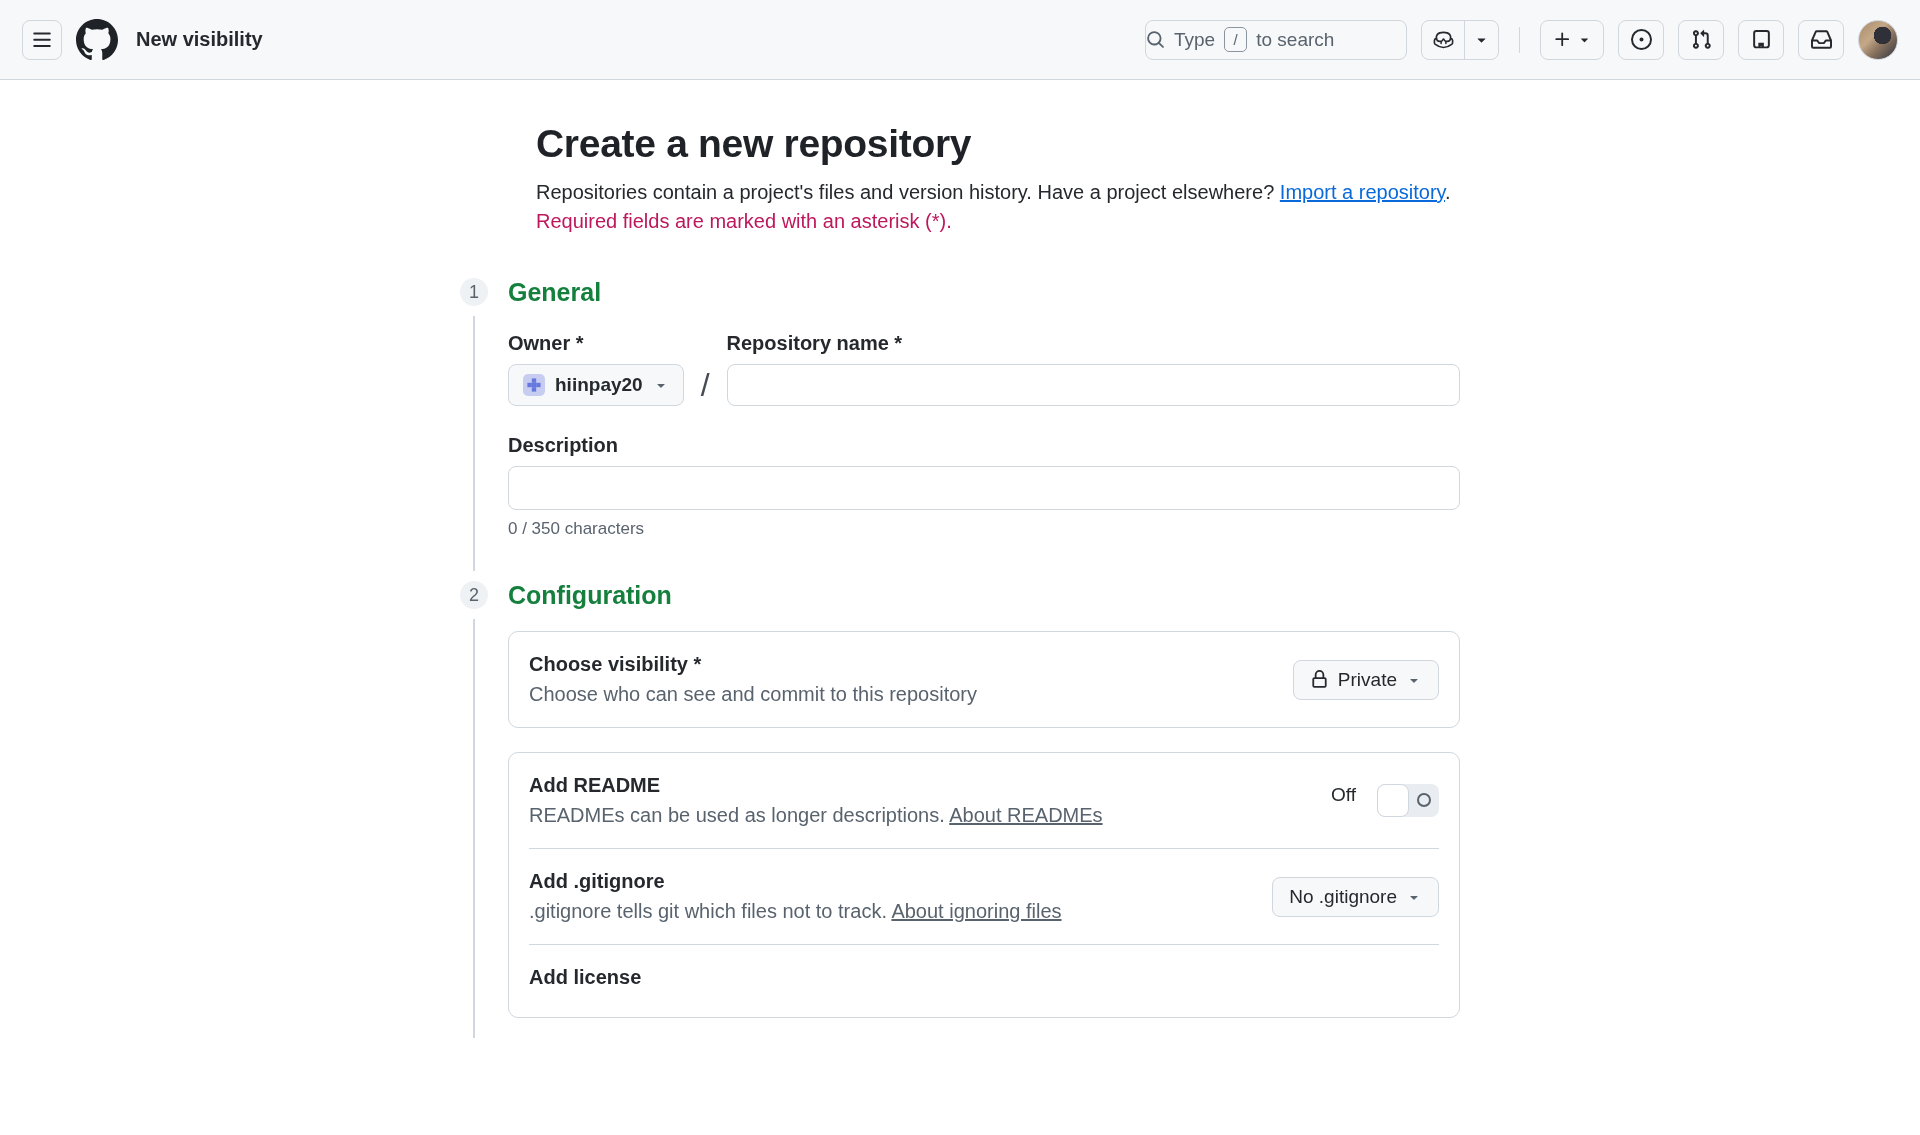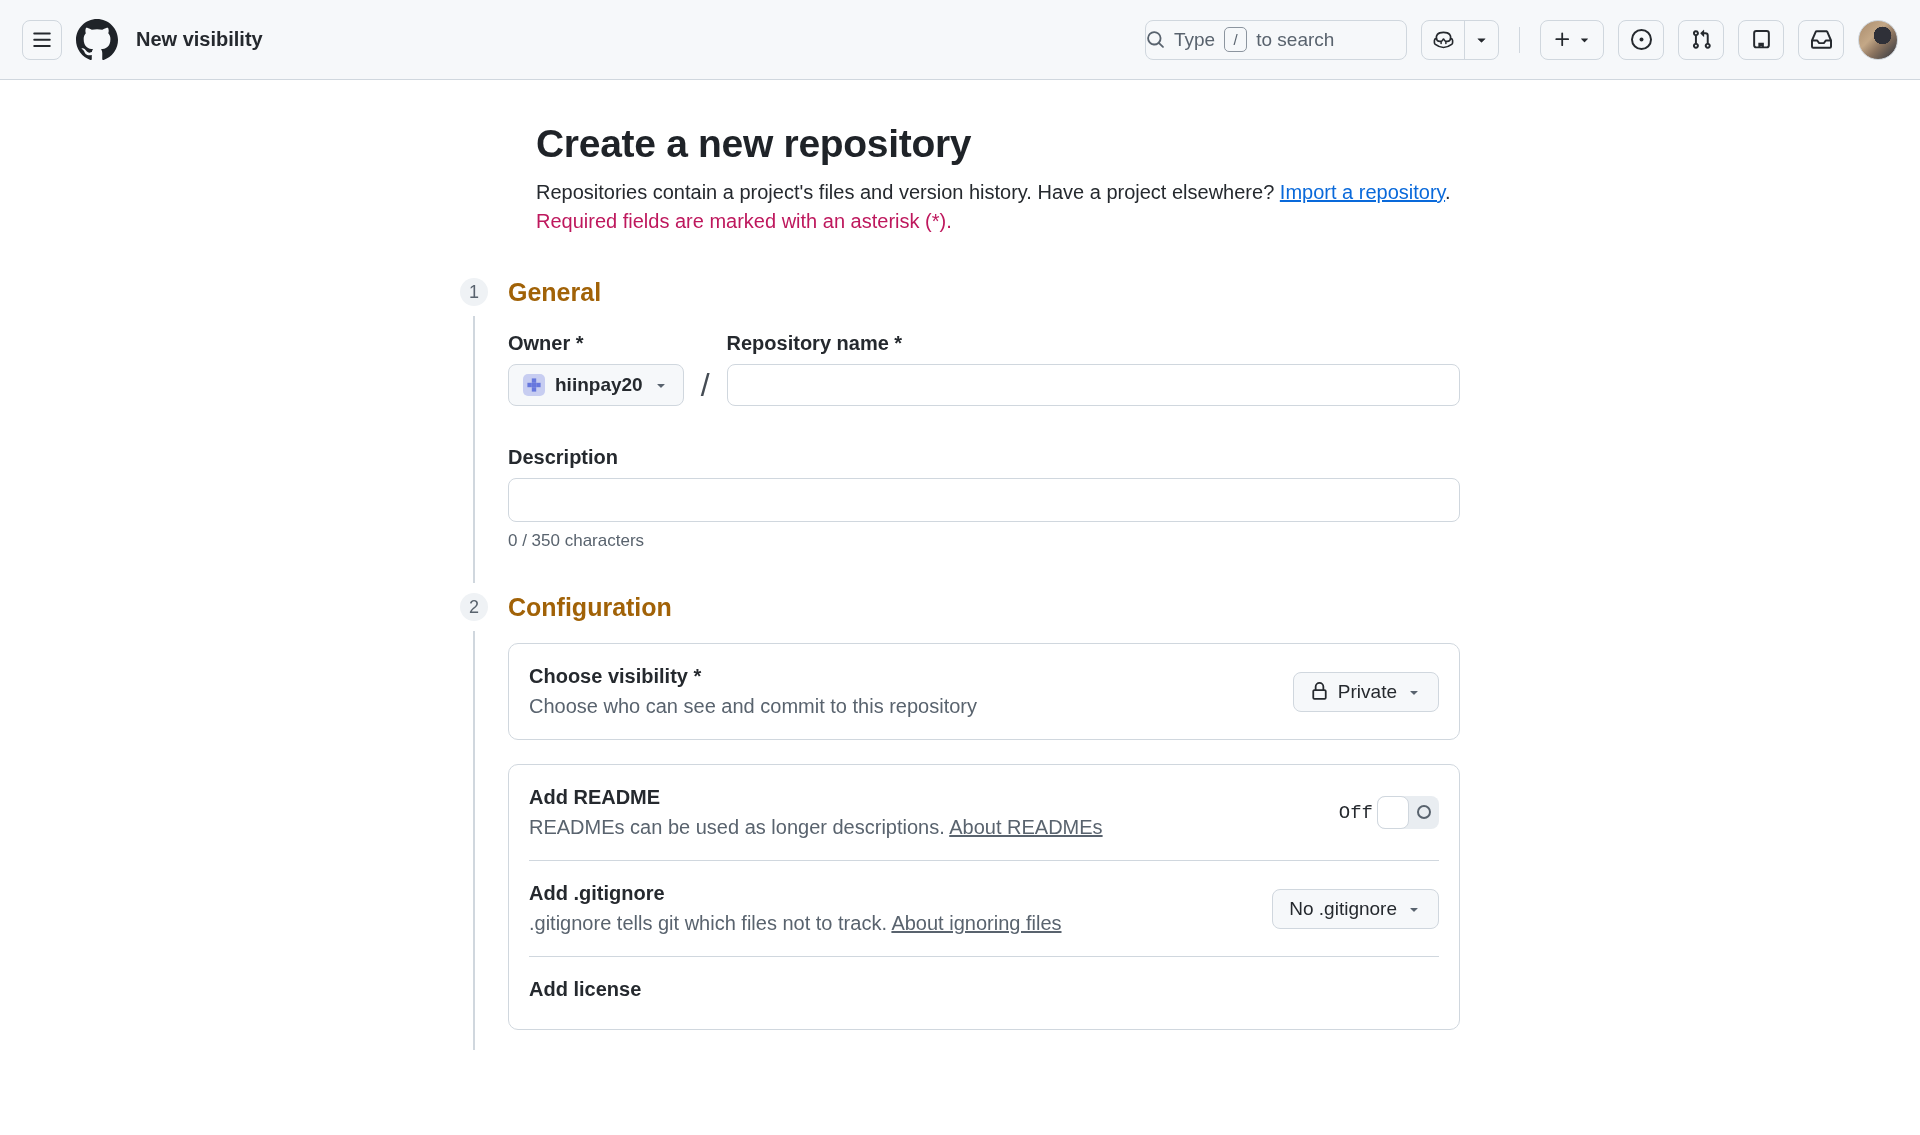--- a/index.html
+++ b/index.html
@@ -55,39 +55,39 @@
 
   .section { display:flex; margin-top:42px; position:relative; }
   .step-gutter { width:48px; flex:none; }
   .step-circle {
     width:28px; height:28px; border-radius:50%; background:#eff2f5; color:#59636e;
     font-size:18px; display:flex; align-items:center; justify-content:center;
   }
   .step-line { position:absolute; left:13px; top:38px; bottom:-32px; width:2px; background:#d0d7de; }
   .section:last-child .step-line { bottom:-20px; }
   .section-content { flex:1; min-width:0; }
-  .section-heading { font-size:25px; font-weight:700; line-height:28px; color:#a16207; }
+  .section-heading { font-size:25px; font-weight:700; line-height:28px; color:#15803d; }
 
   .field-label { display:block; font-size:20px; font-weight:700; margin-bottom:9px; color:#25292e; }
   .form-top { margin-top:26px; display:flex; }
   .owner-col { display:flex; flex-direction:column; }
   .owner-btn {
     height:42px; padding:0 14px; background:#f6f8fa; border:1px solid #d0d7de; border-radius:8px;
     display:flex; align-items:center; gap:10px; font-size:19px; font-weight:700; color:#25292e; cursor:pointer;
   }
   .owner-avatar { width:22px; height:22px; border-radius:5px; overflow:hidden; display:block; }
   .name-slash { align-self:flex-end; height:42px; display:flex; align-items:center; margin:0 17px; font-size:32px; font-weight:300; color:#454c54; }
   .repo-col { flex:1; display:flex; flex-direction:column; }
   .text-input {
     height:42px; width:100%; border:1px solid #d0d7de; border-radius:8px; background:#fff;
     font-size:20px; padding:0 14px; color:#25292e; outline:none; font-family:inherit;
   }
   .suggestion { margin-top:27px; font-size:20px; color:#25292e; }
   .suggestion a { color:#1a7f37; font-weight:700; }
-  .description-block { margin-top:40px; }
+  .description-block { margin-top:28px; }
   .description-block .text-input { height:44px; }
   .char-counter { margin-top:9px; font-size:17px; color:#59636e; }
 
   .card {
     border:1px solid #d0d7de; border-radius:10px; margin-top:22px;
     display:flex; align-items:center; justify-content:space-between; padding:21px 20px;
   }
   .card + .card { margin-top:20px; }
   .card-title { font-size:20px; font-weight:700; color:#25292e; margin-bottom:7px; }
   .card-sub { font-size:20px; color:#59636e; }
@@ -95,21 +95,21 @@
   .list-card { border:1px solid #d0d7de; border-radius:10px; margin-top:24px; padding:0 20px; }
   .list-row { display:flex; align-items:center; justify-content:space-between; padding:21px 0; }
   .list-row + .list-row { border-top:1px solid #d0d7de; }
 
   .select-btn {
     height:40px; padding:0 16px; background:#f6f8fa; border:1px solid #d0d7de; border-radius:8px;
     display:flex; align-items:center; gap:9px; font-size:19px; color:#25292e; cursor:pointer; flex:none;
   }
   .caret-down { display:block; }
 
-  .toggle-wrap { display:flex; align-items:center; gap:4px; flex:none;font-family:Liberation Mono, monospace; }
+  .toggle-wrap { display:flex; gap:21px; flex:none; }
   .toggle-label { font-size:19px; color:#25292e; }
   .toggle { position:relative; width:62px; height:33px; border-radius:8px; background:#e9edf1; cursor:pointer; }
   .toggle-knob { position:absolute; left:0; top:0; width:32px; height:33px; background:#fff; border:1px solid #d0d7de; border-radius:8px; }
   .toggle-off-glyph { position:absolute; right:8px; top:9px; width:14px; height:14px; border:2px solid #59636e; border-radius:50%; }
 </style>
 </head>
 <body>
 
 <header class="app-header">
   <button class="icon-btn square">

